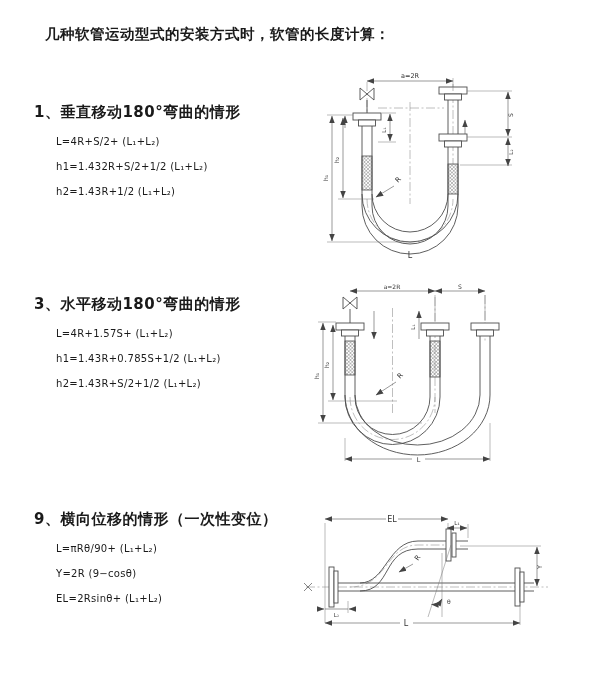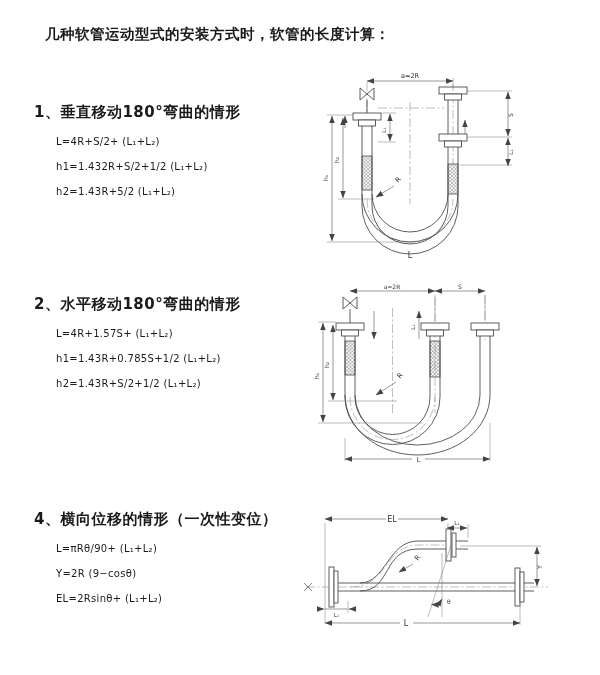--- a/index.html
+++ b/index.html
@@ -28,32 +28,32 @@
 </style>
 </head>
 <body>
 
 <h1 class="title">几种软管运动型式的安装方式时，软管的长度计算：</h1>
 
 <section class="sec" id="sec1">
   <h2>1、垂直移动180°弯曲的情形</h2>
   <p>L=4R+S/2+ (L₁+L₂)</p>
   <p>h1=1.432R+S/2+1/2 (L₁+L₂)</p>
-  <p>h2=1.43R+5/2 (L₁+L₂)</p>
+  <p>h2=1.43R+1/2 (L₁+L₂)</p>
 </section>
 
 <section class="sec" id="sec2">
-  <h2>2、水平移动180°弯曲的情形</h2>
+  <h2>3、水平移动180°弯曲的情形</h2>
   <p>L=4R+1.57S+ (L₁+L₂)</p>
   <p>h1=1.43R+0.785S+1/2 (L₁+L₂)</p>
   <p>h2=1.43R+S/2+1/2 (L₁+L₂)</p>
 </section>
 
 <section class="sec" id="sec3">
-  <h2>4、横向位移的情形（一次性变位）</h2>
+  <h2>9、横向位移的情形（一次性变位）</h2>
   <p>L=πRθ/90+ (L₁+L₂)</p>
   <p>Y=2R (9−cosθ)</p>
   <p>EL=2Rsinθ+ (L₁+L₂)</p>
 </section>
 
 <svg id="diag1" class="diag" width="220" height="198" viewBox="0 0 220 198">
   <defs>
     <marker id="ar1" markerWidth="9" markerHeight="8" refX="7.2" refY="4" orient="auto" markerUnits="userSpaceOnUse">
       <path d="M0,1.2 L7.5,4 L0,6.8 Z" fill="#444"></path>
     </marker>

